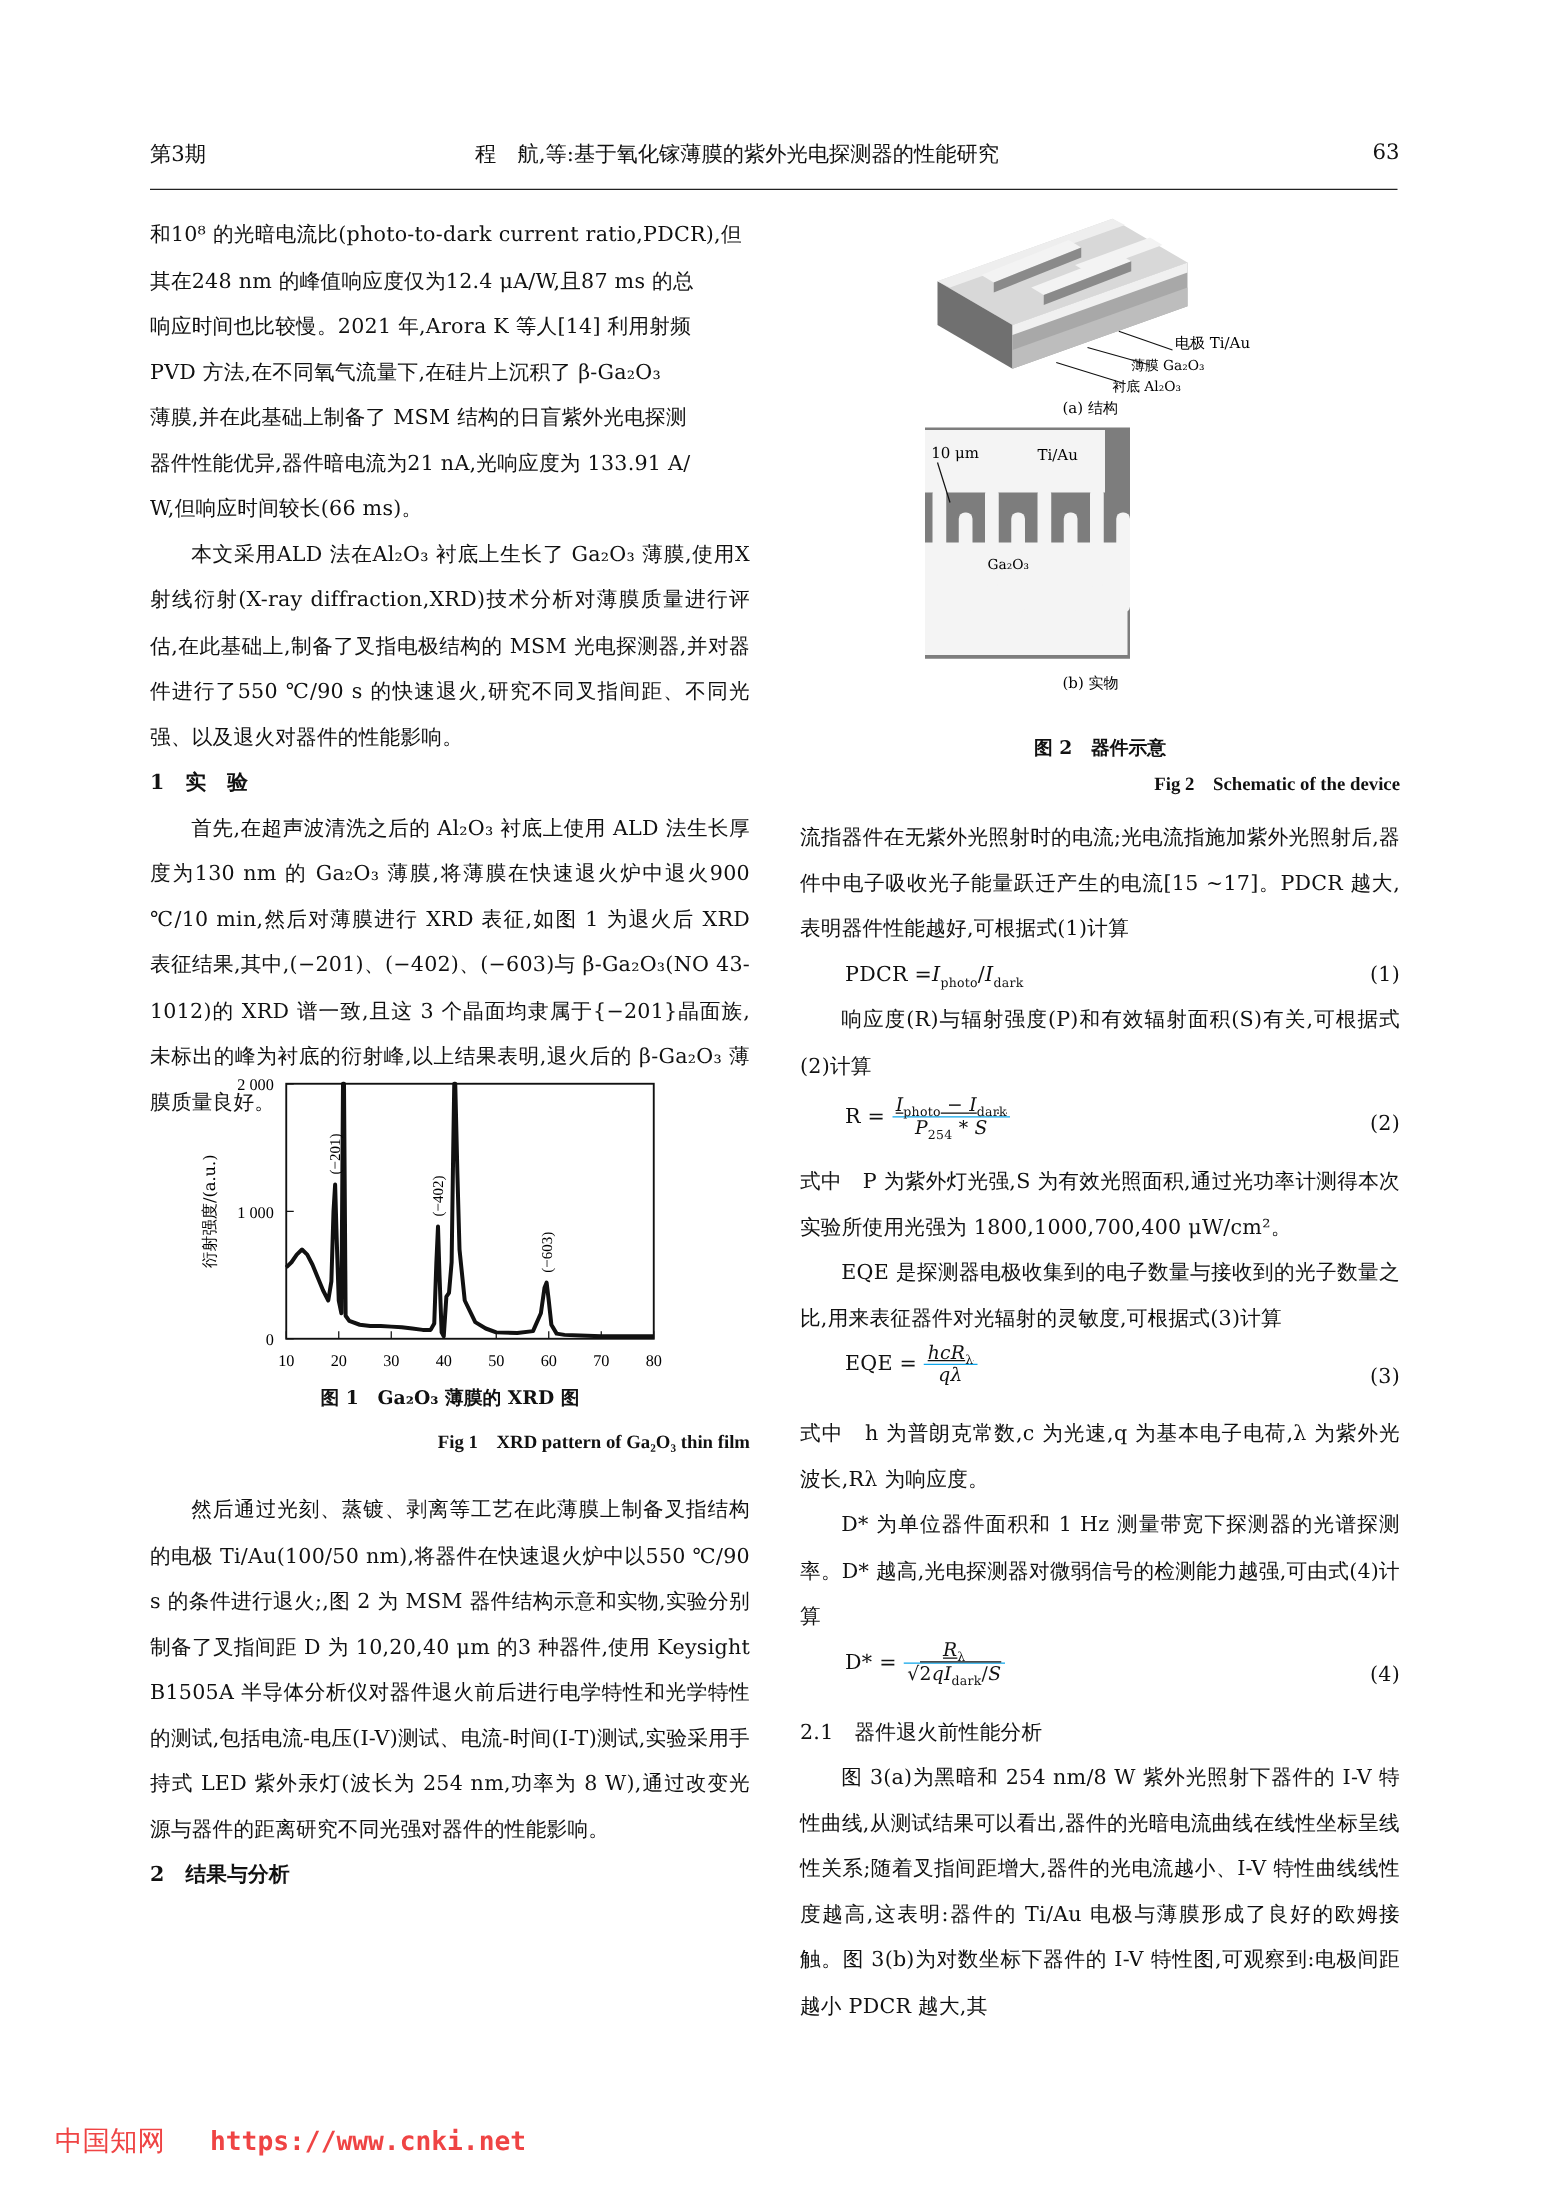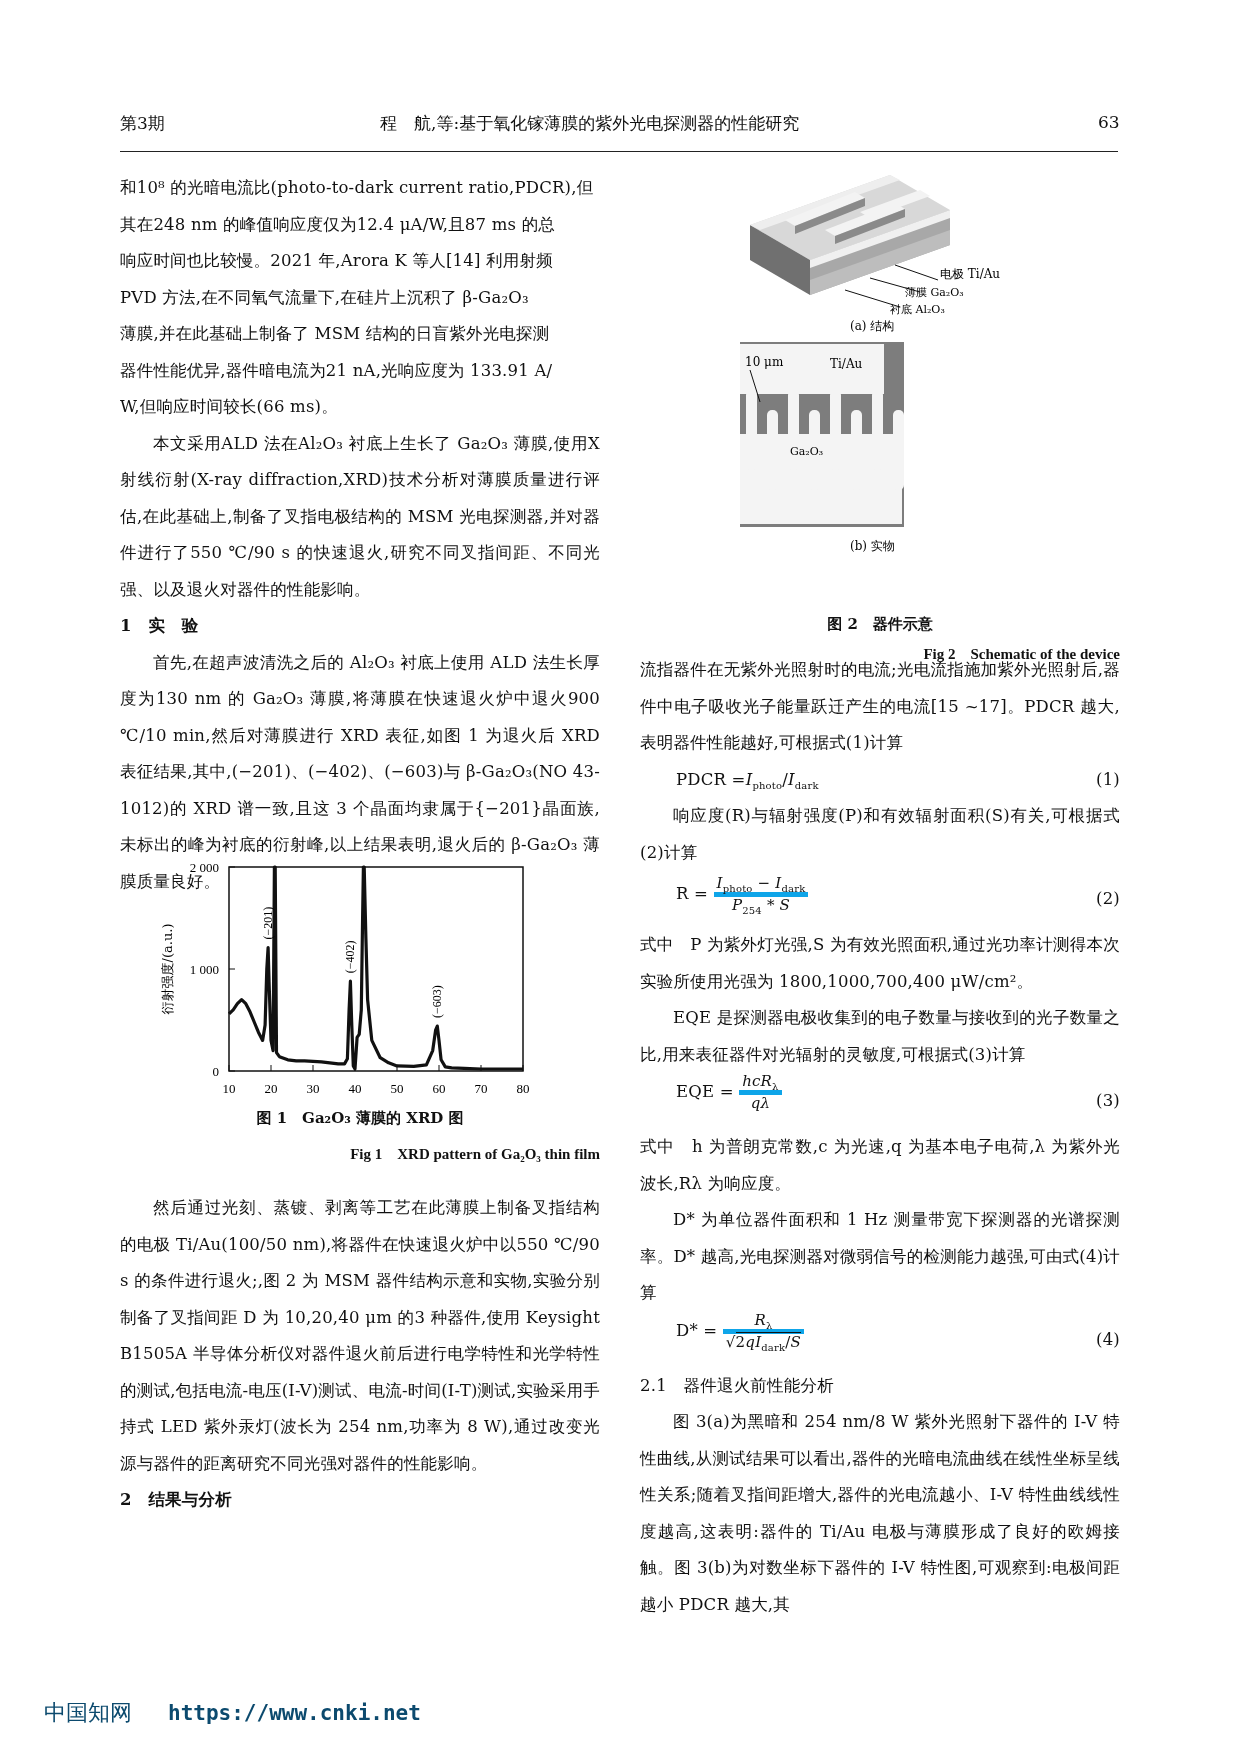--- a/index.html
+++ b/index.html
@@ -9,26 +9,26 @@
   .hdr-rule { position: absolute; left: 120px; top: 151px; width: 998px; height: 0; border-top: 1.5px solid #222; }
   .col { position: absolute; width: 480px; font-size: 16.5px; line-height: 36.5px; letter-spacing: 0.2px; }
   .col p { margin: 0; text-align: justify; text-align-last: left; }
   .col p.ind { text-indent: 2em; }
   .sec { font-weight: bold; }
   .cap-cn { text-align: center; font-weight: bold; font-size: 15px; line-height: 30px; }
   .cap-en { text-align: right; font-weight: bold; font-size: 15px; line-height: 30px; font-family: "Liberation Serif", serif; }
   .eq { position: relative; height: 36.5px; padding-left: 36px; }
   .eq .num { position: absolute; right: 0; top: 0; }
   .frac { display: inline-block; vertical-align: middle; text-align: center; line-height: 1.15; font-size: 15px; }
-  .frac .top { display: block; border-bottom: 5px solid #0ea5e9; padding: 0 3px; }
+  .frac .top { display: block; border-bottom: 1px solid #0ea5e9; padding: 0 3px; text-decoration: underline; }
   .frac .bot { display: block; padding: 0 3px; }
   sub, sup { font-size: 10px; line-height: 0; }
   i { font-style: italic; }
   .fig2 { position: absolute; left: 740px; top: 170px; width: 300px; }
-  .footer { position: absolute; top: 1698px; left: 44px; font-size: 22px; color: #0c4a6e; }
+  .footer { position: absolute; top: 1698px; left: 44px; font-size: 22px; color: #ef4444; }
   .footer .url { font-family: "DejaVu Sans Mono", "Liberation Mono", monospace; font-weight: bold; margin-left: 36px; font-size: 21px; }
 </style>
 </head>
 <body>
 
 <div class="hdr" style="left:120px">第3期</div>
 <div class="hdr" style="left:380px">程　航,等:基于氧化镓薄膜的紫外光电探测器的性能研究</div>
 <div class="hdr" style="left:1098px">63</div>
 <div class="hdr-rule"></div>
 
@@ -133,21 +133,21 @@
     </g>
     <text x="-10" y="196" font-size="12" font-style="italic">D</text>
     <text x="5" y="196" font-size="12">10 μm</text>
     <text x="90" y="198" font-size="12">Ti/Au</text>
     <text x="50" y="285" font-size="11">Ga₂O₃</text>
     <text transform="translate(-38,305) rotate(-90)" font-size="11">L=300 μm</text>
     <text x="110" y="380" font-size="12">(b) 实物</text>
   </svg>
 </div>
 
-<div style="position:absolute; left:640px; top:609px; width:480px;">
+<div style="position:absolute; left:640px; top:583px; width:480px;">
   <div class="cap-cn">图 2　器件示意</div>
   <div class="cap-en">Fig 2　Schematic of the device</div>
 </div>
 
 <div class="col" style="left:640px; top:652px;">
   <p>流指器件在无紫外光照射时的电流;光电流指施加紫外光照射后,器件中电子吸收光子能量跃迁产生的电流[15 ~17]。PDCR 越大,表明器件性能越好,可根据式(1)计算</p>
   <div class="eq">
     <span>PDCR =</span><i>I</i><sub>photo</sub>/<i>I</i><sub>dark</sub>
     <span class="num">(1)</span>
   </div>

